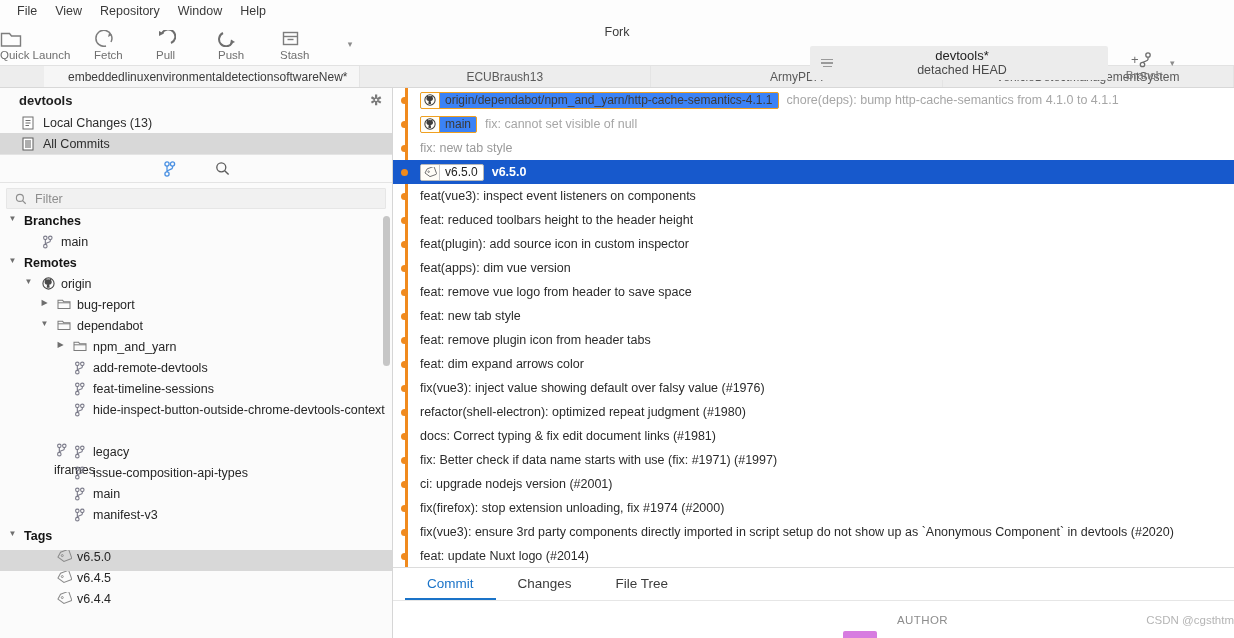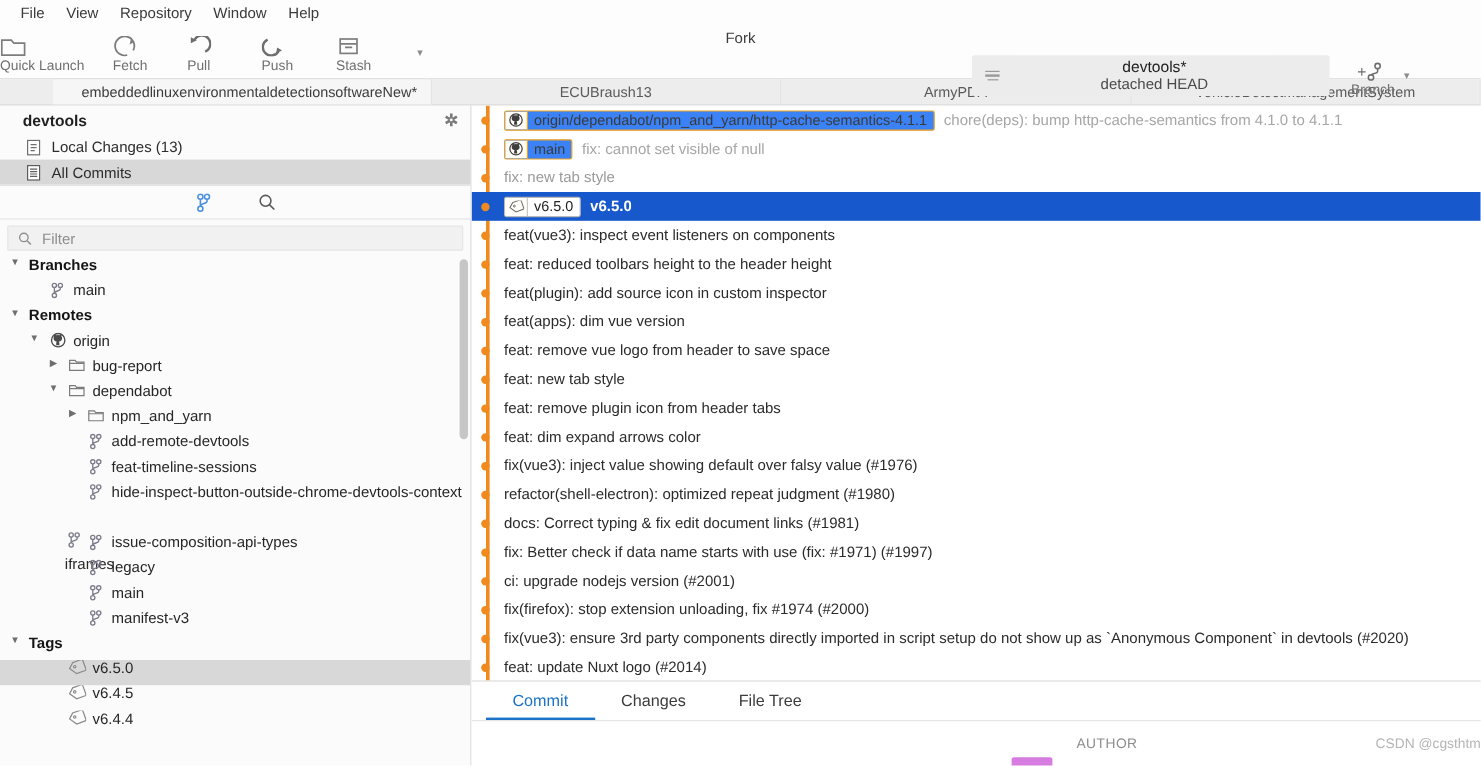--- a/index.html
+++ b/index.html
@@ -481,33 +481,33 @@
           <div class="tnode" style="padding-left: 54px;">
             <span class="arrow"></span>
             <span class="ic">
               <svg width="12" height="14" viewBox="0 0 13 15">
                 <circle cx="9" cy="3" r="1.9" fill="none" stroke="#7b7b8a" stroke-width="1.2"></circle>
                 <circle cx="3.6" cy="3" r="1.9" fill="none" stroke="#7b7b8a" stroke-width="1.2"></circle>
                 <circle cx="3.6" cy="12" r="1.9" fill="none" stroke="#7b7b8a" stroke-width="1.2"></circle>
                 <path d="M3.6 4.9v5.2M9 4.9v1.4c0 2-5.4 1.5-5.4 3.8" fill="none" stroke="#7b7b8a" stroke-width="1.2"></path>
               </svg>
             </span>
+            <span class="lbl">legacy</span>
+          </div>
+          <div class="tnode" style="padding-left: 54px;">
+            <span class="arrow"></span>
+            <span class="ic">
+              <svg width="12" height="14" viewBox="0 0 13 15">
+                <circle cx="9" cy="3" r="1.9" fill="none" stroke="#7b7b8a" stroke-width="1.2"></circle>
+                <circle cx="3.6" cy="3" r="1.9" fill="none" stroke="#7b7b8a" stroke-width="1.2"></circle>
+                <circle cx="3.6" cy="12" r="1.9" fill="none" stroke="#7b7b8a" stroke-width="1.2"></circle>
+                <path d="M3.6 4.9v5.2M9 4.9v1.4c0 2-5.4 1.5-5.4 3.8" fill="none" stroke="#7b7b8a" stroke-width="1.2"></path>
+              </svg>
+            </span>
             <span class="lbl">issue-composition-api-types</span>
-          </div>
-          <div class="tnode" style="padding-left: 54px;">
-            <span class="arrow"></span>
-            <span class="ic">
-              <svg width="12" height="14" viewBox="0 0 13 15">
-                <circle cx="9" cy="3" r="1.9" fill="none" stroke="#7b7b8a" stroke-width="1.2"></circle>
-                <circle cx="3.6" cy="3" r="1.9" fill="none" stroke="#7b7b8a" stroke-width="1.2"></circle>
-                <circle cx="3.6" cy="12" r="1.9" fill="none" stroke="#7b7b8a" stroke-width="1.2"></circle>
-                <path d="M3.6 4.9v5.2M9 4.9v1.4c0 2-5.4 1.5-5.4 3.8" fill="none" stroke="#7b7b8a" stroke-width="1.2"></path>
-              </svg>
-            </span>
-            <span class="lbl">legacy</span>
           </div>
           <div class="tnode" style="padding-left: 54px;">
             <span class="arrow"></span>
             <span class="ic">
               <svg width="12" height="14" viewBox="0 0 13 15">
                 <circle cx="9" cy="3" r="1.9" fill="none" stroke="#7b7b8a" stroke-width="1.2"></circle>
                 <circle cx="3.6" cy="3" r="1.9" fill="none" stroke="#7b7b8a" stroke-width="1.2"></circle>
                 <circle cx="3.6" cy="12" r="1.9" fill="none" stroke="#7b7b8a" stroke-width="1.2"></circle>
                 <path d="M3.6 4.9v5.2M9 4.9v1.4c0 2-5.4 1.5-5.4 3.8" fill="none" stroke="#7b7b8a" stroke-width="1.2"></path>
               </svg>

